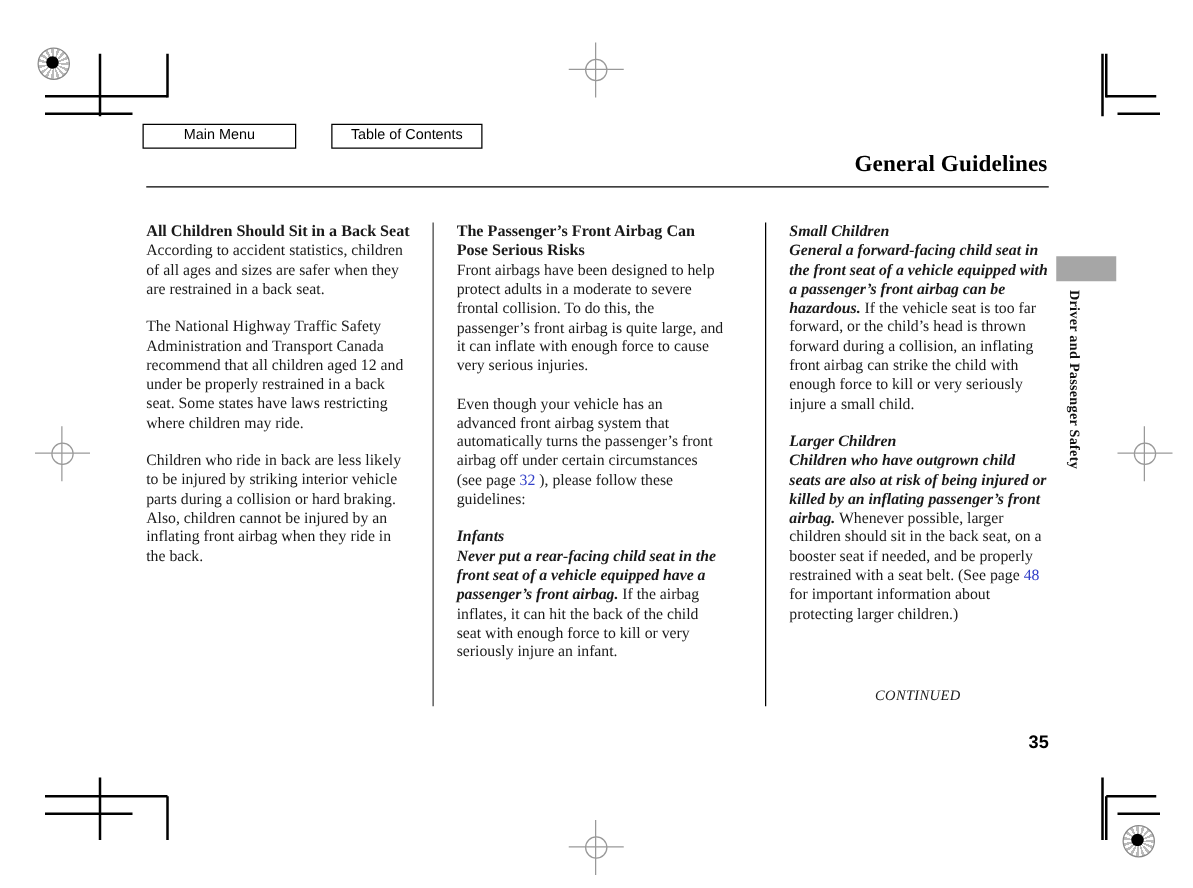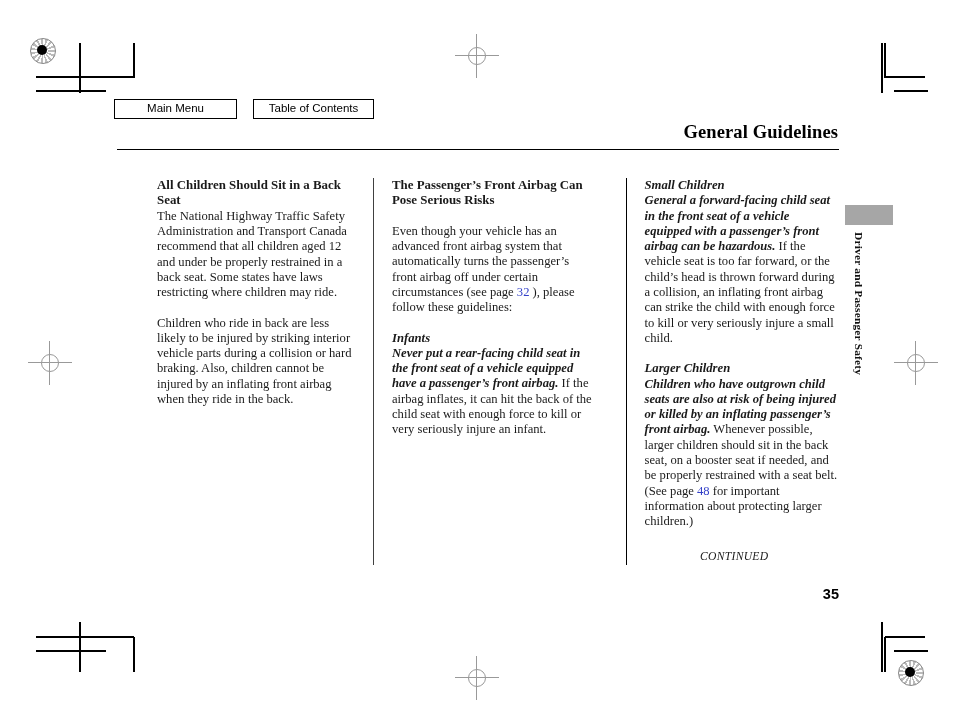--- a/index.html
+++ b/index.html
@@ -66,21 +66,21 @@
     width: 1px; height: 44px;
     background: #999999;
   }
 
   
   .navbar {
     position: absolute;
     left: 114px;
     top: 99px;
     display: flex;
-    gap: 16px;
+    gap: 28px;
   }
   .nav-btn {
     border: 1px solid #000000;
     background: #ffffff;
     font-family: "Liberation Sans", sans-serif;
     font-size: 11.5px;
     color: #000000;
     text-align: center;
     padding: 2px 0 3px 0;
     line-height: 13px;
@@ -120,21 +120,21 @@
     left: 117px;
     top: 178px;
     width: 722px;
     display: flex;
   }
   .col {
     box-sizing: border-box;
     font-size: 12.6px;
     line-height: 15.3px;
   }
-  .col-1 { width: 240px; padding-right: 18px; margin-left: 40px; }
+  .col-1 { width: 240px; padding-right: 18px; }
   .col-2 { width: 245px; padding-left: 18px; border-left: 1px solid #404040; }
   .col-3 { width: 237px; padding-left: 18px; border-left: 1px solid #000000; margin-left: 32px; }
   .col-2, .col-3 { min-height: 387px; }
   .col-1 { min-height: 387px; }
 
   h2.sec-head {
     margin: 0;
     font-size: 12.9px;
     line-height: 15.4px;
     font-weight: bold;
@@ -275,26 +275,28 @@
   <div class="header-titles">
     <span>General Guidelines</span>
   </div>
   <div class="header-rule"></div>
 </div>
 
 <div class="columns">
 
   <div class="col col-1">
     <h2 class="sec-head">All Children Should Sit in a Back Seat</h2>
+    <p class="body">According to accident statistics, children of all ages and sizes are safer when they are restrained in a back seat.</p>
     <p class="body">The National Highway Traffic Safety Administration and Transport Canada recommend that all children aged 12 and under be properly restrained in a back seat. Some states have laws restricting where children may ride.</p>
     <p class="body">Children who ride in back are less likely to be injured by striking interior vehicle parts during a collision or hard braking. Also, children cannot be injured by an inflating front airbag when they ride in the back.</p>
   </div>
 
   <div class="col col-2">
     <h2 class="sec-head">The Passenger’s Front Airbag Can Pose Serious Risks</h2>
+    <p class="body">Front airbags have been designed to help protect adults in a moderate to severe frontal collision. To do this, the passenger’s front airbag is quite large, and it can inflate with enough force to cause very serious injuries.</p>
     <p class="body spaced"><span>Even though your vehicle has an advanced front airbag system that automatically turns the passenger’s front airbag off under certain circumstances (see page </span><span class="pagelink">32</span><span> ), please follow these guidelines:</span></p>
     <h3 class="sub-head" style="margin-top:15px;">Infants</h3>
     <p class="body"><span class="lead">Never put a rear-facing child seat in the front seat of a vehicle equipped have a passenger’s front airbag.</span><span> If the airbag inflates, it can hit the back of the child seat with enough force to kill or very seriously injure an infant.</span></p>
   </div>
 
   <div class="col col-3">
     <h3 class="sub-head">Small Children</h3>
     <p class="body"><span class="lead">General a forward-facing child seat in the front seat of a vehicle equipped with a passenger’s front airbag can be hazardous.</span><span> If the vehicle seat is too far forward, or the child’s head is thrown forward during a collision, an inflating front airbag can strike the child with enough force to kill or very seriously injure a small child.</span></p>
     <h3 class="sub-head" style="margin-top:15px;">Larger Children</h3>
     <p class="body"><span class="lead">Children who have outgrown child seats are also at risk of being injured or killed by an inflating passenger’s front airbag.</span><span> Whenever possible, larger children should sit in the back seat, on a booster seat if needed, and be properly restrained with a seat belt. (See page </span><span class="pagelink">48</span><span> for important information about protecting larger children.)</span></p>

